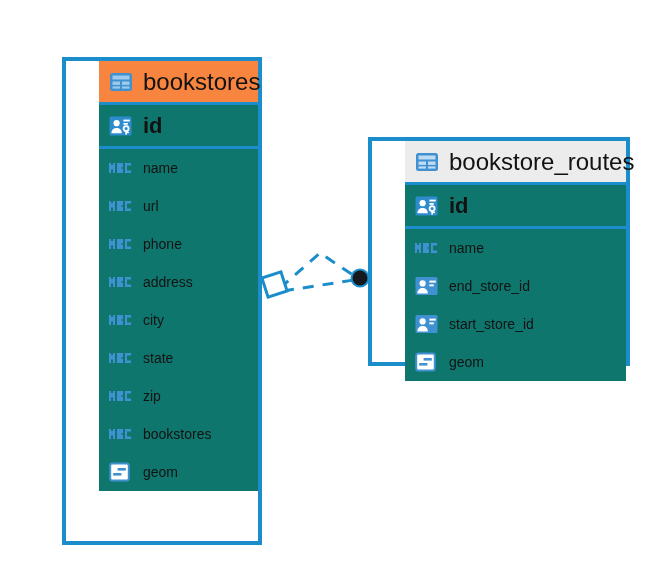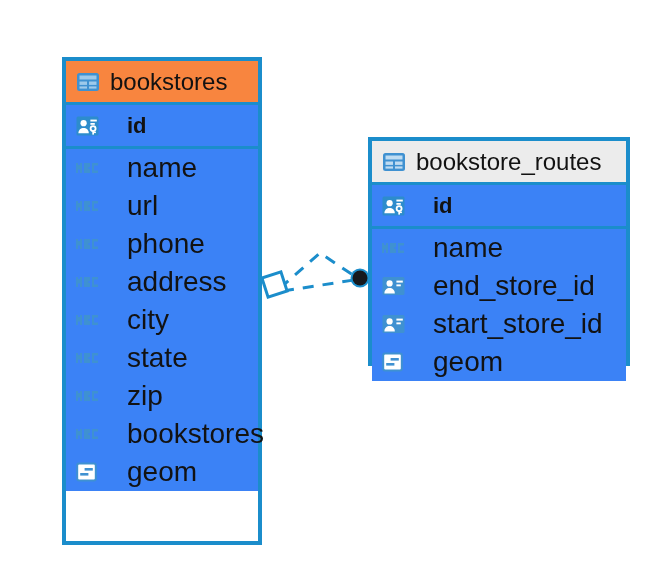--- a/index.html
+++ b/index.html
@@ -19,20 +19,21 @@
     background: #ffffff;
     overflow: hidden;
   }
 
   
   .entity {
     position: absolute;
     box-sizing: border-box;
     border: 4px solid var(--edge, #1b8dcb);
     background: #ffffff;
+    padding-left: 33px;
   }
   .entity-header {
     display: flex;
     align-items: center;
     box-sizing: border-box;
     height: 44px;
     padding: 0 8px 0 9px;
     gap: 9px;
     border-bottom: 3px solid var(--edge, #1b8dcb);
   }
@@ -45,29 +46,29 @@
     white-space: nowrap;
   }
 
   
   .field-row {
     display: flex;
     align-items: center;
     box-sizing: border-box;
     height: 38px;
     padding: 0 8px 0 9px;
-    gap: 26px;
-    background: #3b82f6;
+    gap: 9px;
+    background: #0f766e;
   }
   .field-row.pk {
     height: 44px;
     border-bottom: 3px solid var(--edge, #1b8dcb);
   }
   .field-name {
-    font-size: 28px;
+    font-size: 14px;
     color: #121212;
     line-height: 1;
     white-space: nowrap;
   }
   .field-row.pk .field-name {
     font-weight: bold;
     font-size: 22px;
   }
 
   

